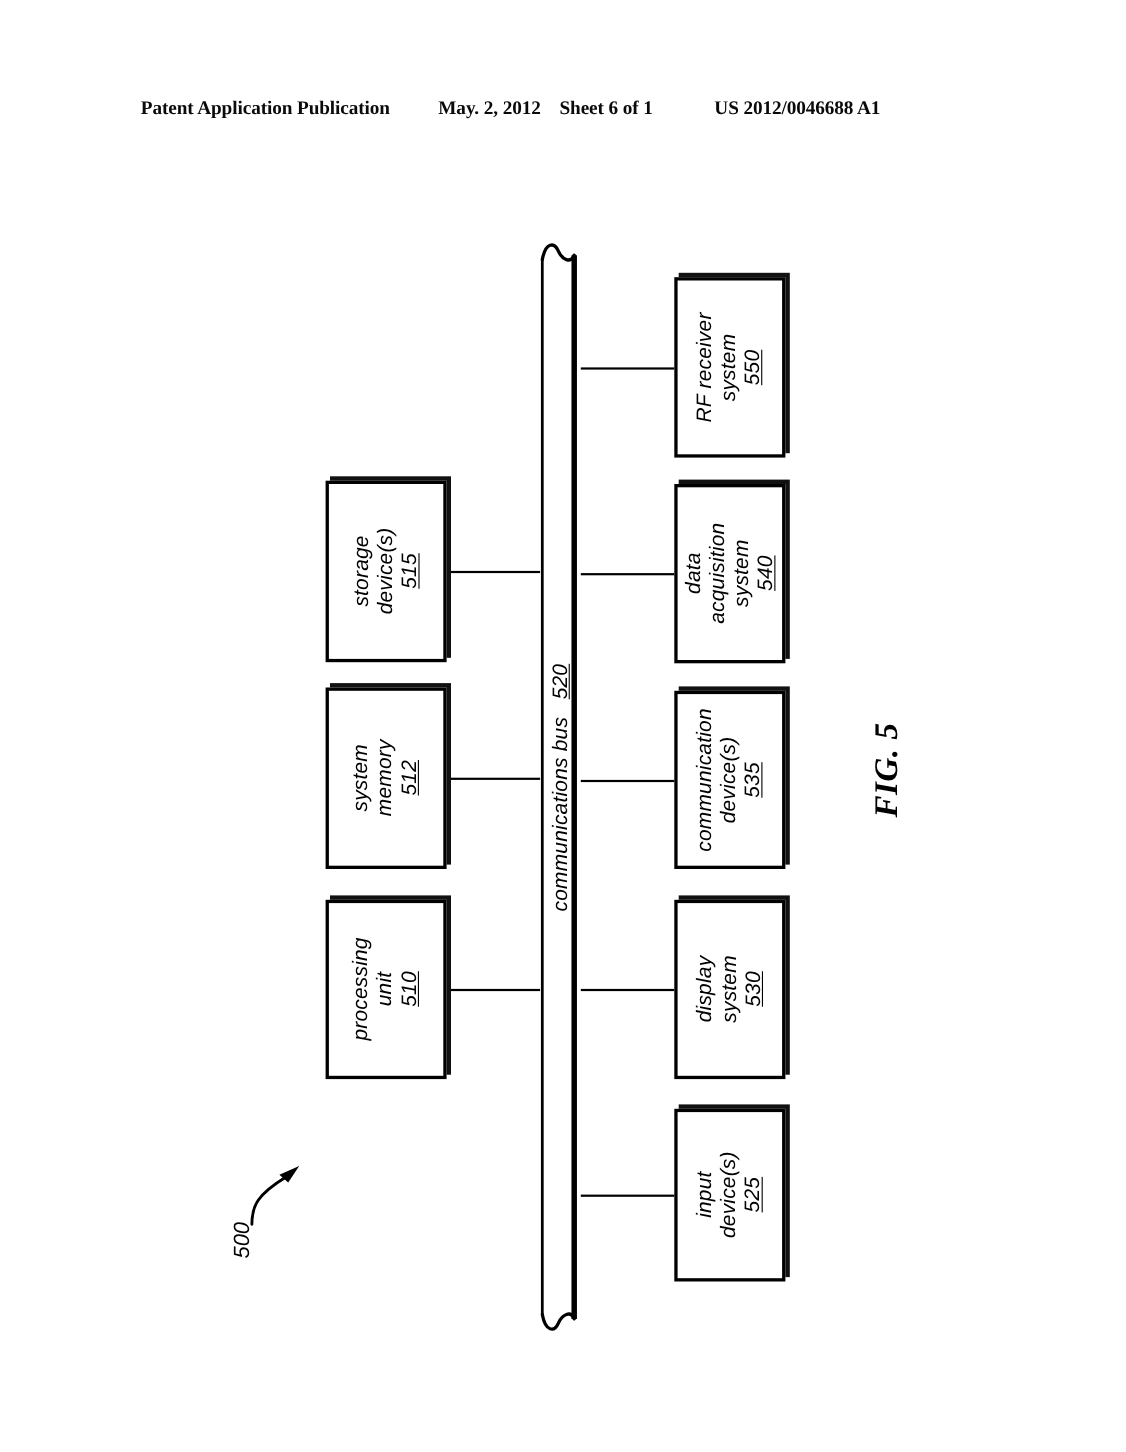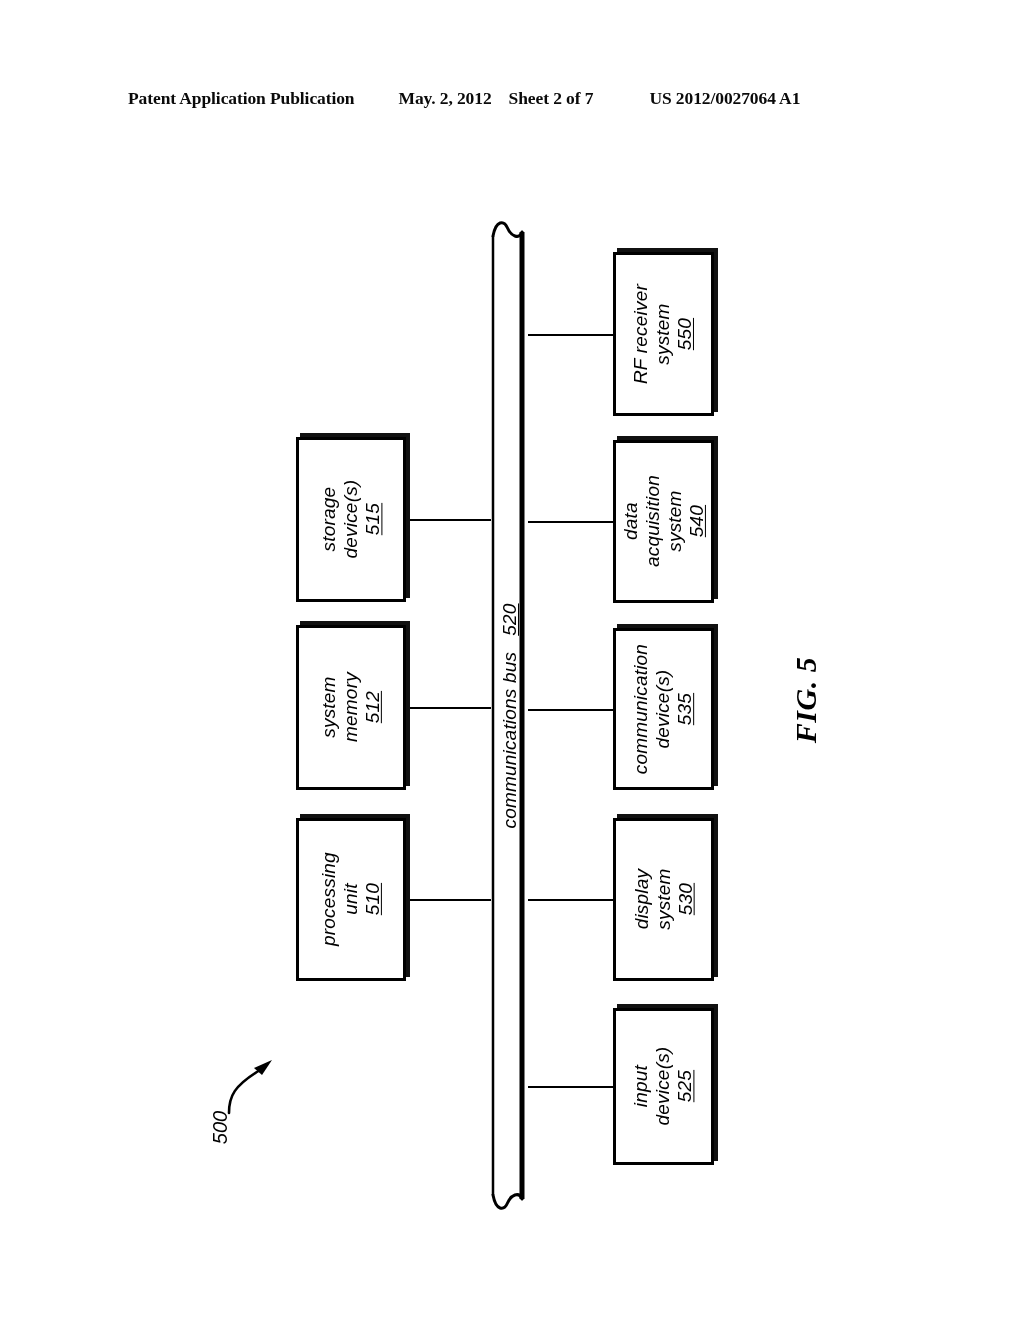--- a/index.html
+++ b/index.html
@@ -193,22 +193,22 @@
     width: 120px;
     height: 150px;
   }
 </style>
 </head>
 <body>
 
 <div class="page-header">
   <span class="hdr-pub">Patent Application Publication</span>
   <span class="hdr-date">May. 2, 2012</span>
-  <span class="hdr-sheet">Sheet 2 of 7</span>
-  <span class="hdr-number">US 2012/0027064 A1</span>
+  <span class="hdr-sheet">Sheet 6 of 1</span>
+  <span class="hdr-number">US 2012/0046688 A1</span>
 </div>
 
 <div class="figure">
 
   <div class="bus">
     <svg class="bus-body" viewBox="0 0 39 995" preserveAspectRatio="none">
 
       <path d="M 3 18 L 3 977" stroke="#000000" stroke-width="2.5" fill="none"></path>
 
       <path d="M 32 14 L 32 981" stroke="#000000" stroke-width="5" fill="none"></path>

